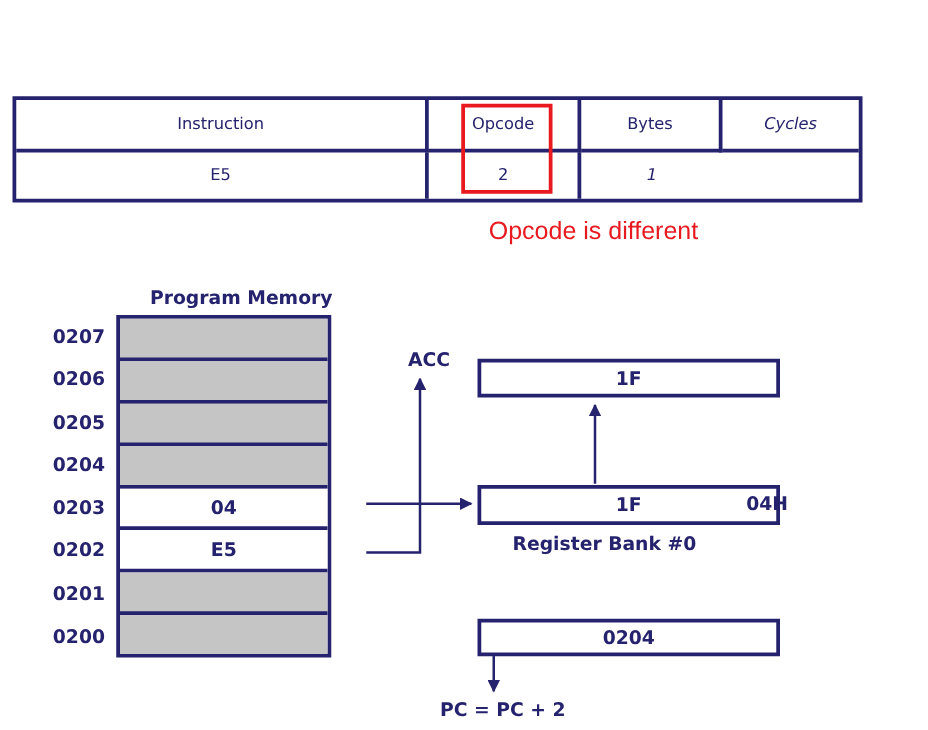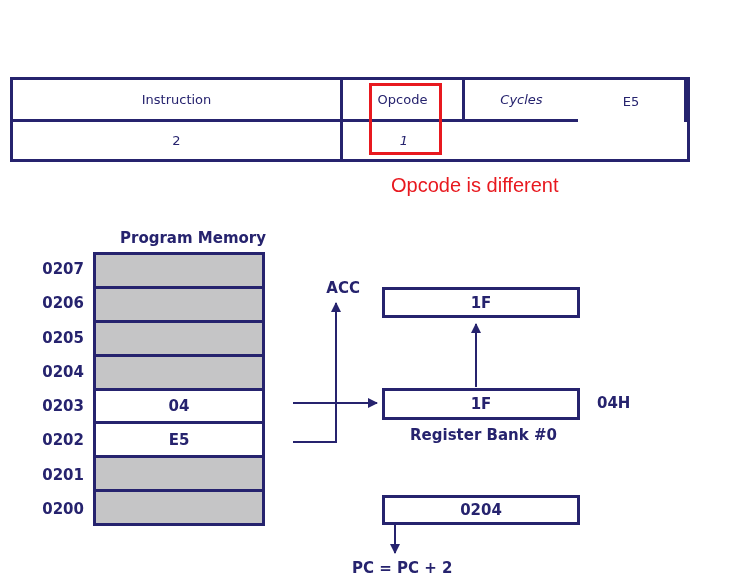--- a/index.html
+++ b/index.html
@@ -53,21 +53,21 @@
   .mrow:last-child { border-bottom:none; }
   .mrow.gray { background:#c5c5c6; }
   .mrow.white { background:#ffffff; }
   .mval { font-size:15px; font-weight:bold; color:#26236e; }
   
   .acclabel {
     position:absolute; left:316px; top:279px; width:44px; text-align:right;
     font-size:15px; font-weight:bold; color:#26236e;
   }
   .vbox {
-    position:absolute; left:382px; width:198px; box-sizing:border-box;
+    position:absolute; left:382px; width:242px; box-sizing:border-box;
     border:3px solid #26236e; background:#ffffff;
     display:flex; align-items:center; justify-content:center;
   }
   .accbox  { top:287px; height:31px; }
   .bankbox { top:388px; height:32px; }
   .pcbox   { top:495px; height:30px; }
   .bval { font-size:15px; font-weight:bold; color:#26236e; }
   .bankaddr { position:absolute; left:597px; top:394px; font-size:15px; font-weight:bold; color:#26236e; }
   .bankcap  { position:absolute; left:382px; top:426px; width:203px; text-align:center;
               font-size:15px; font-weight:bold; color:#26236e; }
@@ -76,20 +76,21 @@
 </style>
 </head>
 <body>
 
 <div class="page">
 
 
   <div class="itable">
     <div class="cell head c1">Instruction</div>
     <div class="cell head c2">Opcode</div>
+    <div class="cell head c3">Bytes</div>
     <div class="cell head c4">Cycles</div>
     <div class="cell c2">E5</div>
     <div class="cell c3">2</div>
     <div class="cell c4">1</div>
   </div>
 
   <div class="redbox"></div>
   <div class="rednote">Opcode is different</div>
 
   <div class="memtitle">Program Memory</div>

